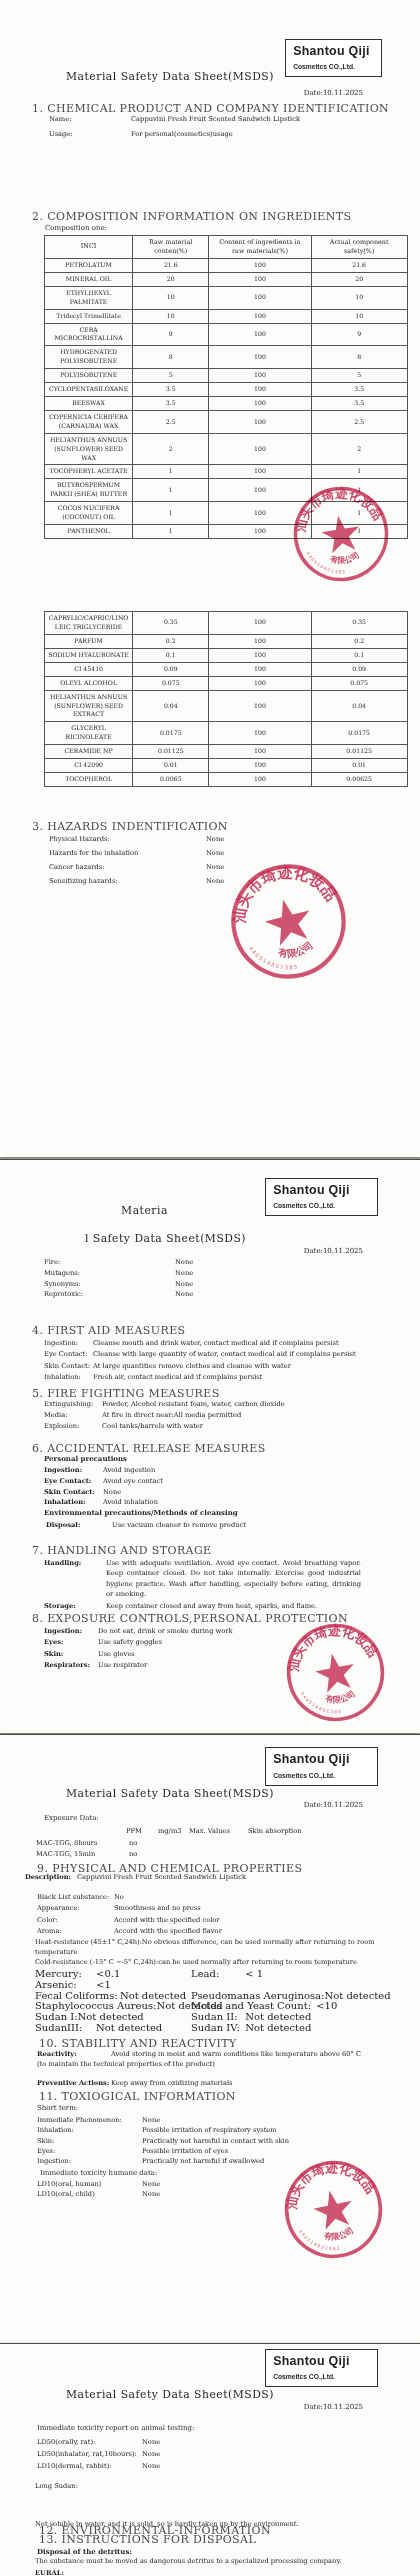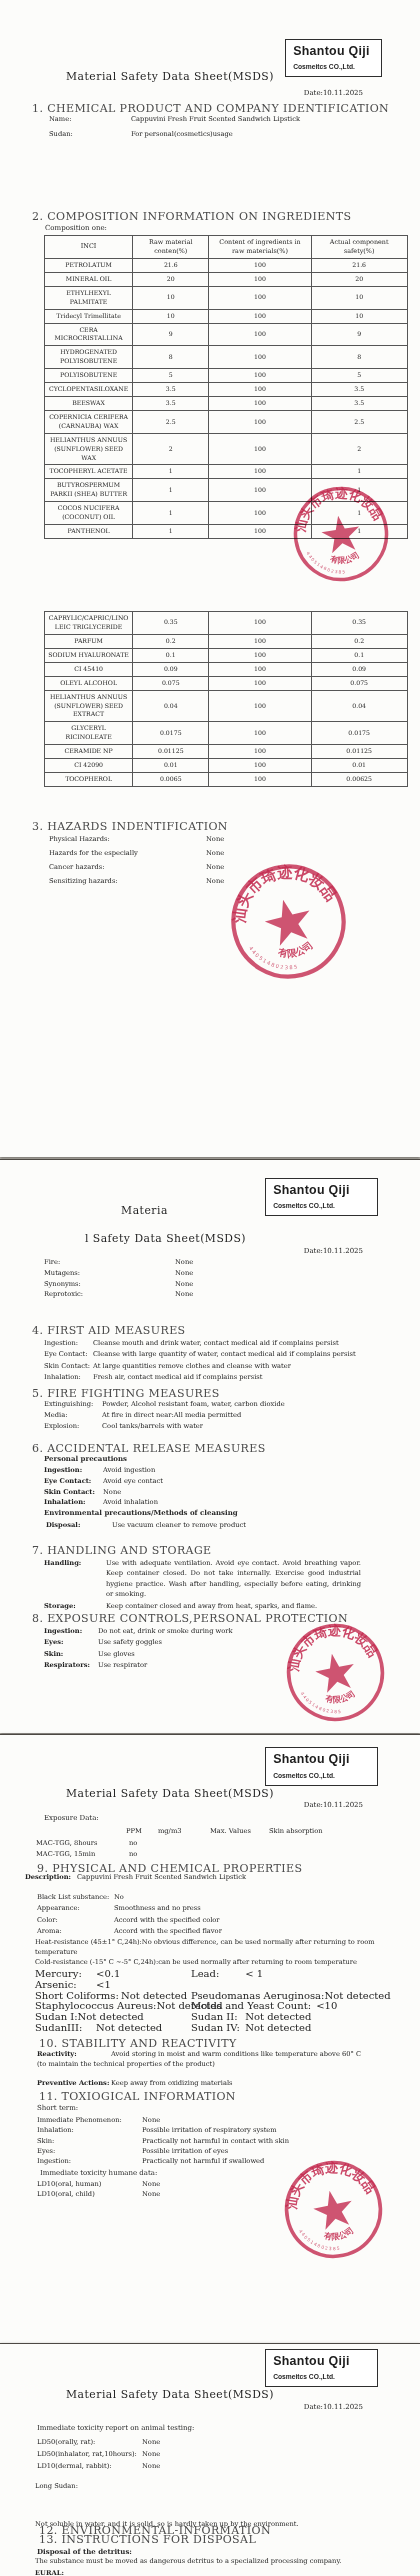--- a/index.html
+++ b/index.html
@@ -58,21 +58,21 @@
     <div class="date abs" style="left:216px;top:89px;width:147px">Date:10.11.2025</div>
 
     <div class="h abs" style="left:32px;top:102px">1. CHEMICAL PRODUCT AND COMPANY IDENTIFICATION</div>
     <div class="kv abs" style="left:49px;top:113px;--lw:82px;--lh:12px;--mb:3.1px;width:330px">
 
     <div class="row">
           <span class="k">Name:</span>
           <span class="v">Cappuvini Fresh Fruit Scented Sandwich Lipstick</span>
         </div>
         <div class="row">
-          <span class="k">Sudan:</span>
+          <span class="k">Usage:</span>
           <span class="v">For personal(cosmetics)usage</span>
         </div>
       </div>
 
     <div class="h abs" style="left:32px;top:210px">2. COMPOSITION INFORMATION ON INGREDIENTS</div>
     <div class="sub abs" style="left:45px;top:224px">Composition one:</div>
 
     <table class="ctable abs" style="left:44px;top:235px">
       <thead>
         <tr>
@@ -244,21 +244,21 @@
     </table>
 
     <div class="h abs" style="left:32px;top:820px">3. HAZARDS INDENTIFICATION</div>
     <div class="kv abs" style="left:49px;top:834px;--lw:157px;--lh:10.8px;--mb:3.1px">
 
     <div class="row">
           <span class="k">Physical Hazards:</span>
           <span class="v">None</span>
         </div>
         <div class="row">
-          <span class="k">Hazards for the especially</span>
+          <span class="k">Hazards for the inhalation</span>
           <span class="v">None</span>
         </div>
         <div class="row">
           <span class="k">Cancer hazards:</span>
           <span class="v">None</span>
         </div>
         <div class="row">
           <span class="k">Sensitizing hazards:</span>
           <span class="v">None</span>
         </div>
@@ -439,21 +439,21 @@
     <div class="logobox abs" style="left:265px;top:12.4px;width:98px;height:27px">
       <div class="logo1">Shantou Qiji</div>
       <div class="logo2">Cosmeitcs CO.,Ltd.</div>
     </div>
     <div class="title abs" style="left:31px;top:52px;width:278px">Material Safety Data Sheet(MSDS)</div>
     <div class="date abs" style="left:216px;top:66px;width:147px">Date:10.11.2025</div>
 
     <div class="sub abs" style="left:44px;top:79px">Exposure Data:</div>
     <div class="exp-head abs" style="left:126px;top:92px">
       <span style="width:32px">PPM</span>
-      <span style="width:52px">mg/m3</span>
+      <span style="width:31px">mg/m3</span>
       <span style="width:59px">Max. Values</span>
       <span>Skin absorption</span>
     </div>
     <div class="kv abs" style="left:36px;top:103px;--lw:93px;--lh:10.3px;--mb:1px">
 
     <div class="row">
           <span class="k">MAC-TGG, 8hours</span>
           <span class="v">no</span>
         </div>
         <div class="row">
@@ -497,21 +497,21 @@
           <span class="lh"><span class="k">Mercury:</span><span class="v">&lt;0.1</span></span>
           <span class="rh"><span class="k">Lead:</span><span class="v">&lt; 1</span></span>
         </div>
 
         <div class="dl">
           <span class="lh"><span class="k">Arsenic:</span><span class="v">&lt;1</span></span>
           <span class="rh"><span class="k"></span><span class="v"></span></span>
         </div>
 
         <div class="dl">
-          <span class="lh"><span class="k">Short Coliforms:</span><span class="v">Not detected</span></span>
+          <span class="lh"><span class="k">Fecal Coliforms:</span><span class="v">Not detected</span></span>
           <span class="rh"><span class="k">Pseudomanas Aeruginosa:Not detected</span><span class="v"></span></span>
         </div>
 
         <div class="dl">
           <span class="lh"><span class="k">Staphylococcus Aureus:Not detected</span><span class="v"></span></span>
           <span class="rh"><span class="k">Molds and Yeast Count:</span><span class="v">&lt;10</span></span>
         </div>
 
         <div class="dl">
           <span class="lh"><span class="k">Sudan I:Not detected</span><span class="v"></span></span>

